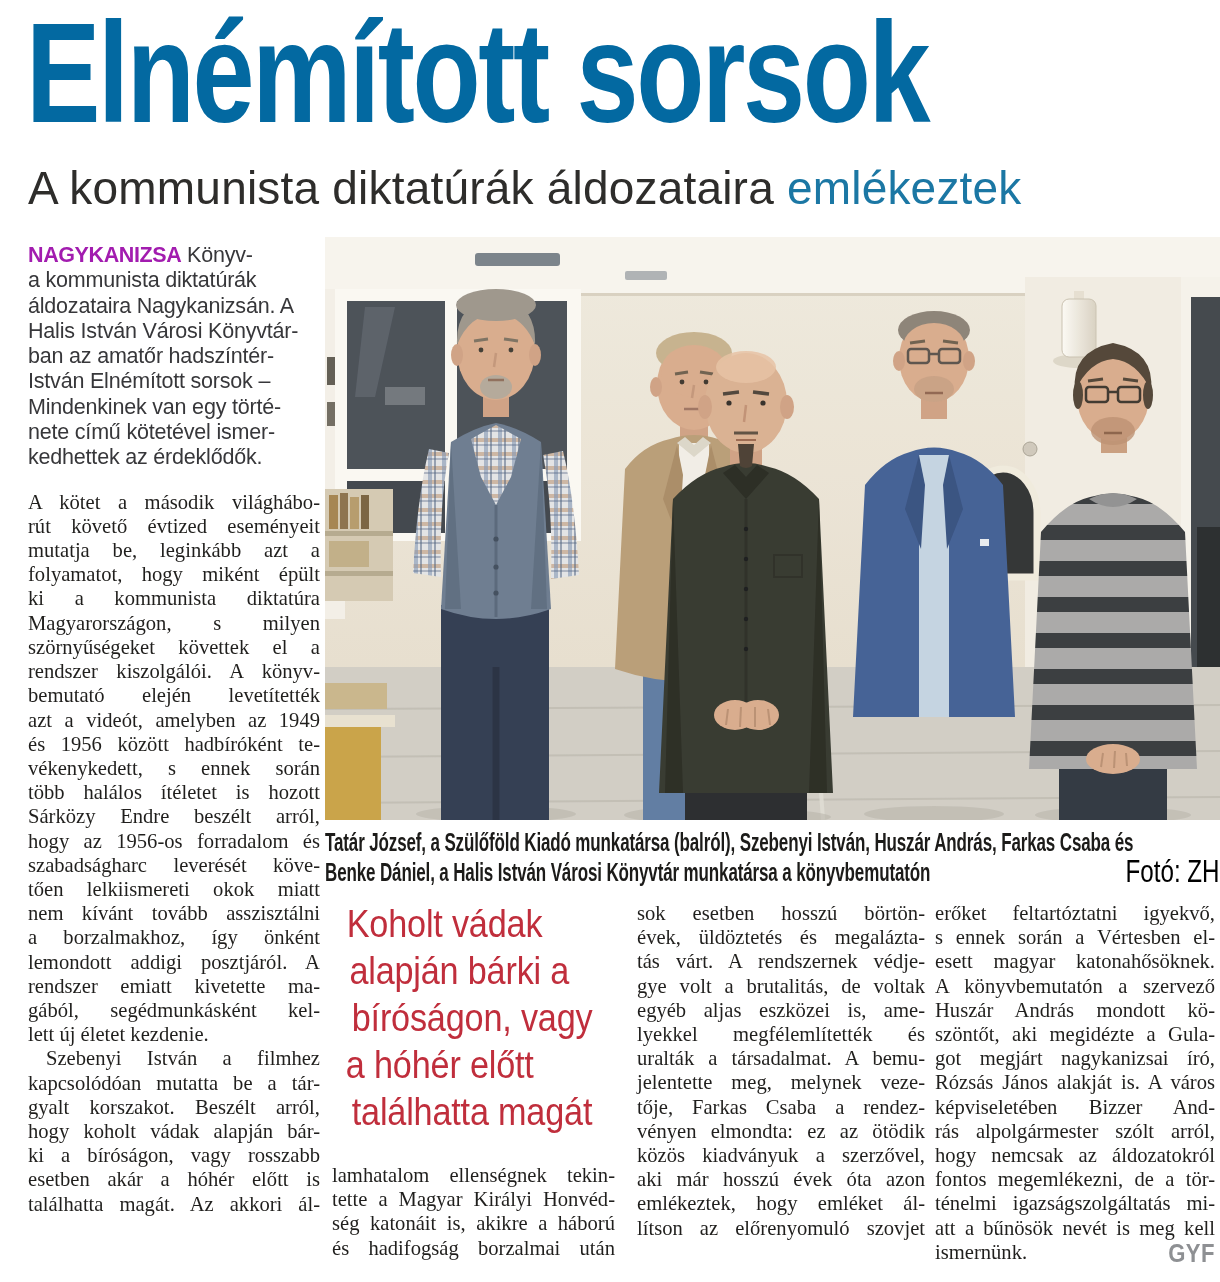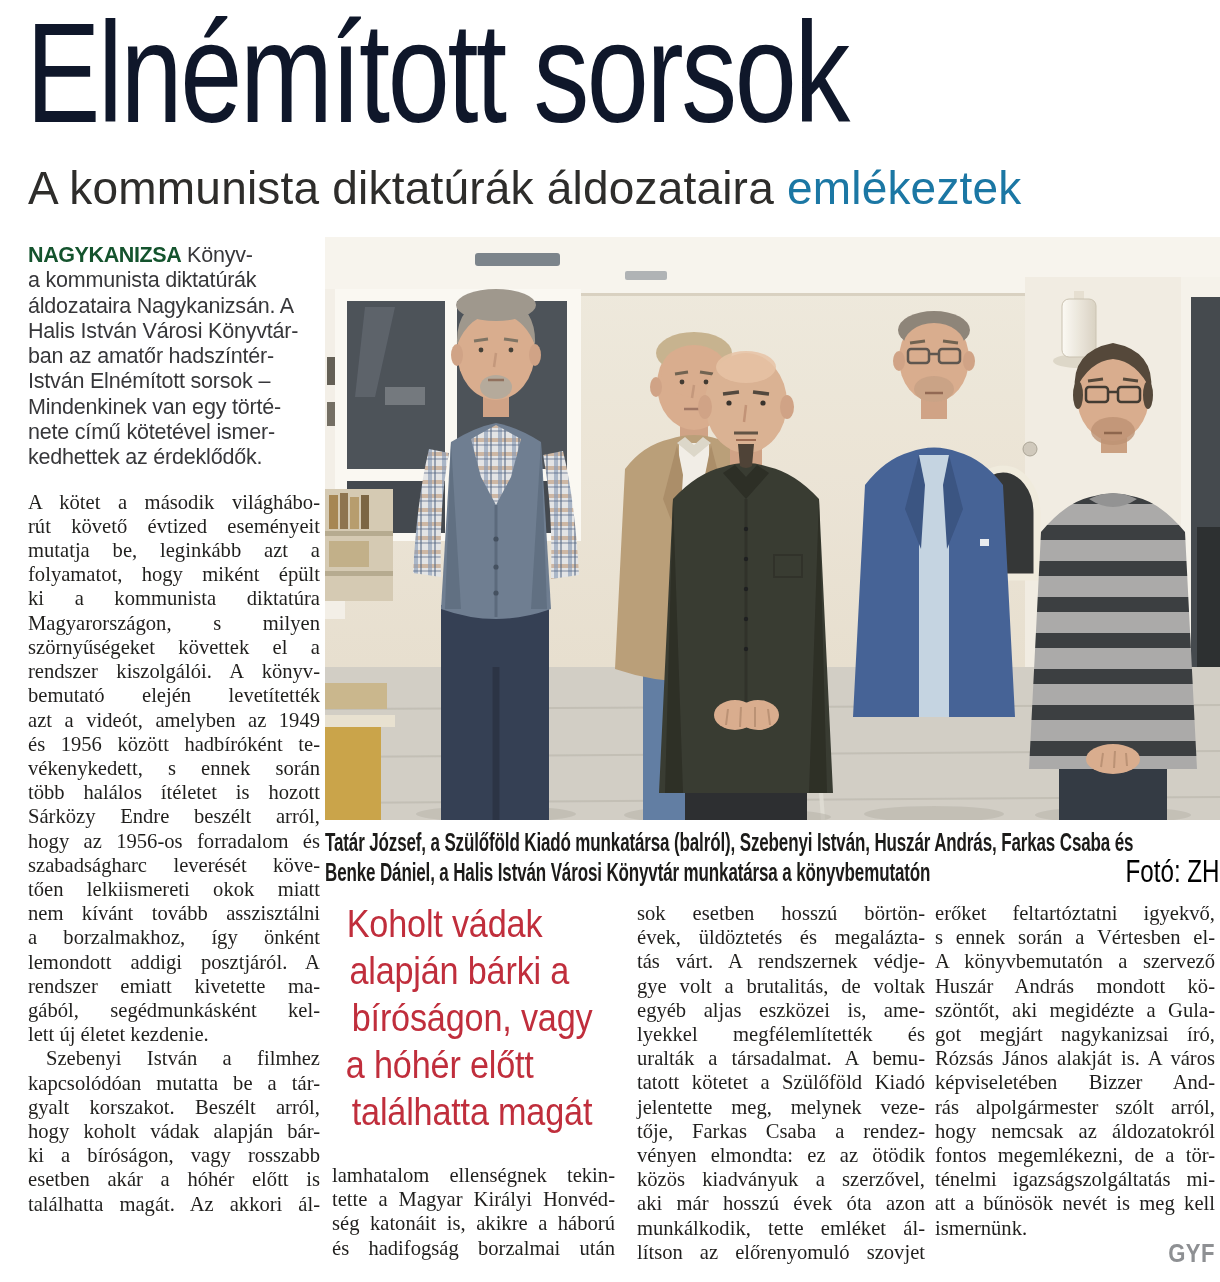--- a/index.html
+++ b/index.html
@@ -1,39 +1,39 @@
 <!DOCTYPE html>
 <html><head>
 <meta charset="utf-8">
 <style>
   html,body{margin:0;padding:0;background:#ffffff;}
   #page{position:relative;width:1220px;height:1282px;background:#fff;overflow:hidden;
         font-family:"Liberation Sans",sans-serif;}
 
   
   .headline{position:absolute;left:26px;top:1px;white-space:nowrap;
-    font-family:"Liberation Sans",sans-serif;font-weight:normal;color:#0f172a;
+    font-family:"Liberation Sans",sans-serif;font-weight:bold;color:#0369a1;
     font-size:143px;line-height:143px;letter-spacing:-3px;}
   .headline .hx{display:inline-block;transform:scaleX(.78);transform-origin:0 0;}
 
   
   .subhead{position:absolute;left:28px;top:158px;white-space:nowrap;
     font-size:46px;line-height:60px;color:#2e2d2b;letter-spacing:.2px;}
   .subhead .blue{color:#1b77a4;}
 
   
   .col{position:absolute;}
   #col1{left:28px;top:243px;width:292px;}
   #col2{left:325px;top:901px;width:290px;}
   #col3{left:637px;top:901px;width:288px;}
   #col4{left:935px;top:901px;width:280px;}
 
   .para.sans{font-family:"Liberation Sans",sans-serif;font-size:21.5px;line-height:25.3px;
     color:#37373a;letter-spacing:-.2px;}
-  .para.sans .lead{font-weight:bold;color:#14532d;letter-spacing:-.4px;}
+  .para.sans .lead{font-weight:bold;color:#a21caf;letter-spacing:-.4px;}
   .para.serif{font-family:"Liberation Serif",serif;font-size:20.6px;line-height:24.2px;color:#201f1d;}
   .para.gap{margin-top:19px;}
   #col2 .para.gap{margin-top:27px;margin-left:7px;}
   .line{text-align:left;}
   .line.just{text-align:justify;text-align-last:justify;}
   .line.ind{text-indent:18px;}
 
   .para.quote{font-family:"Liberation Sans",sans-serif;font-size:38px;line-height:47px;
     color:#c02e3c;text-align:right;letter-spacing:-.2px;}
   .para.quote .qx{display:inline-block;transform:scaleX(.9);transform-origin:100% 60%;white-space:nowrap;}
@@ -366,35 +366,35 @@
     </div>
   <div class="col" id="col3">
       <div class="para serif">
         <div class="line just">sok esetben hosszú börtön-</div>
         <div class="line just">évek, üldöztetés és megalázta-</div>
         <div class="line just">tás várt. A rendszernek védje-</div>
         <div class="line just">gye volt a brutalitás, de voltak</div>
         <div class="line just">egyéb aljas eszközei is, ame-</div>
         <div class="line just">lyekkel megfélemlítették és</div>
         <div class="line just">uralták a társadalmat. A bemu-</div>
-        <div class="line just">tatott kötetet a Szülőföld Kiadó</div>
         <div class="line just">jelentette meg, melynek veze-</div>
         <div class="line just">tője, Farkas Csaba a rendez-</div>
         <div class="line just">vényen elmondta: ez az ötödik</div>
         <div class="line just">közös kiadványuk a szerzővel,</div>
         <div class="line just">aki már hosszú évek óta azon</div>
-        <div class="line just">munkálkodik, tette emléket ál-</div>
+        <div class="line just">emlékeztek, hogy emléket ál-</div>
         <div class="line just">lítson az előrenyomuló szovjet</div>
       </div>
     </div>
   <div class="col" id="col4">
     <div class="sig"><span class="sx">GYF</span></div>
   <div class="para serif">
         <div class="line just">erőket feltartóztatni igyekvő,</div>
         <div class="line just">s ennek során a Vértesben el-</div>
+        <div class="line just">esett magyar katonahősöknek.</div>
         <div class="line just">A könyvbemutatón a szervező</div>
         <div class="line just">Huszár András mondott kö-</div>
         <div class="line just">szöntőt, aki megidézte a Gula-</div>
         <div class="line just">got megjárt nagykanizsai író,</div>
         <div class="line just">Rózsás János alakját is. A város</div>
         <div class="line just">képviseletében Bizzer And-</div>
         <div class="line just">rás alpolgármester szólt arról,</div>
         <div class="line just">hogy nemcsak az áldozatokról</div>
         <div class="line just">fontos megemlékezni, de a tör-</div>
         <div class="line just">ténelmi igazságszolgáltatás mi-</div>

